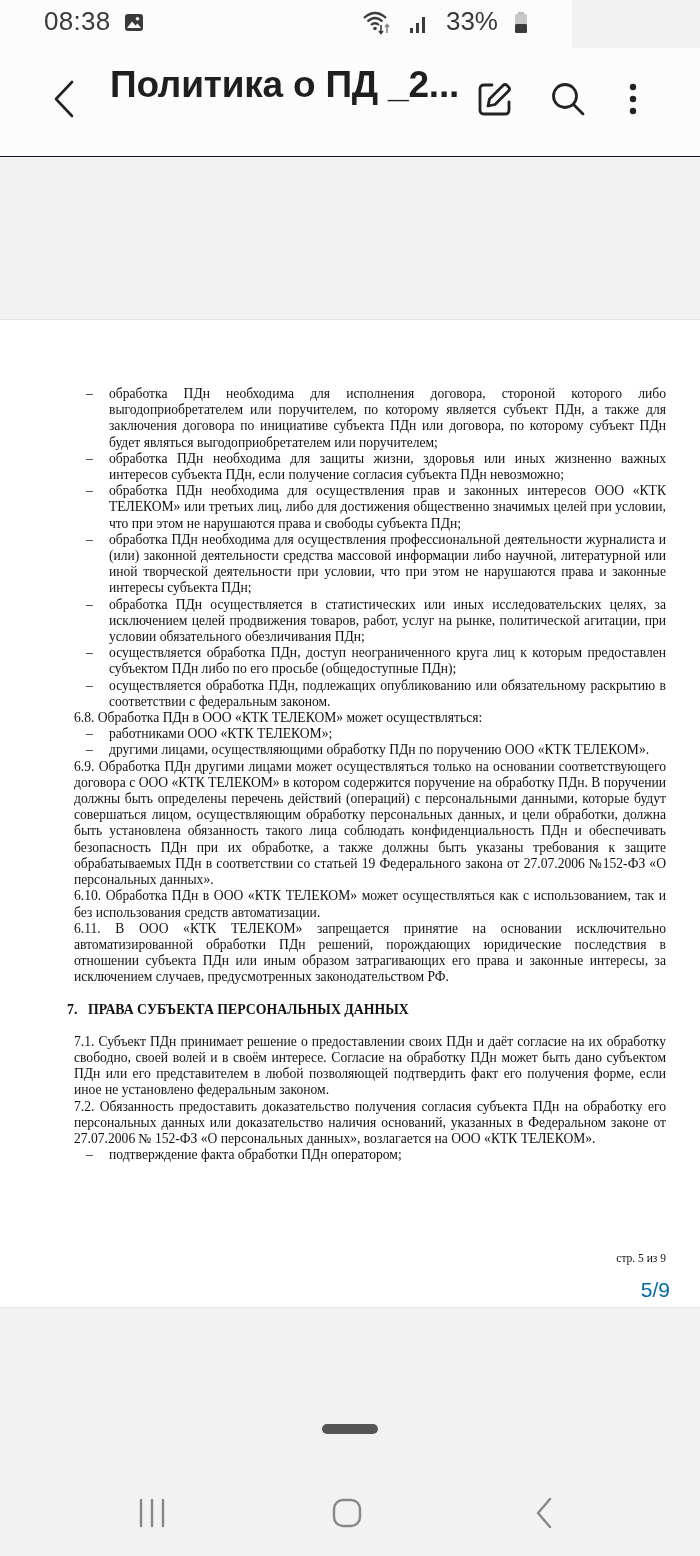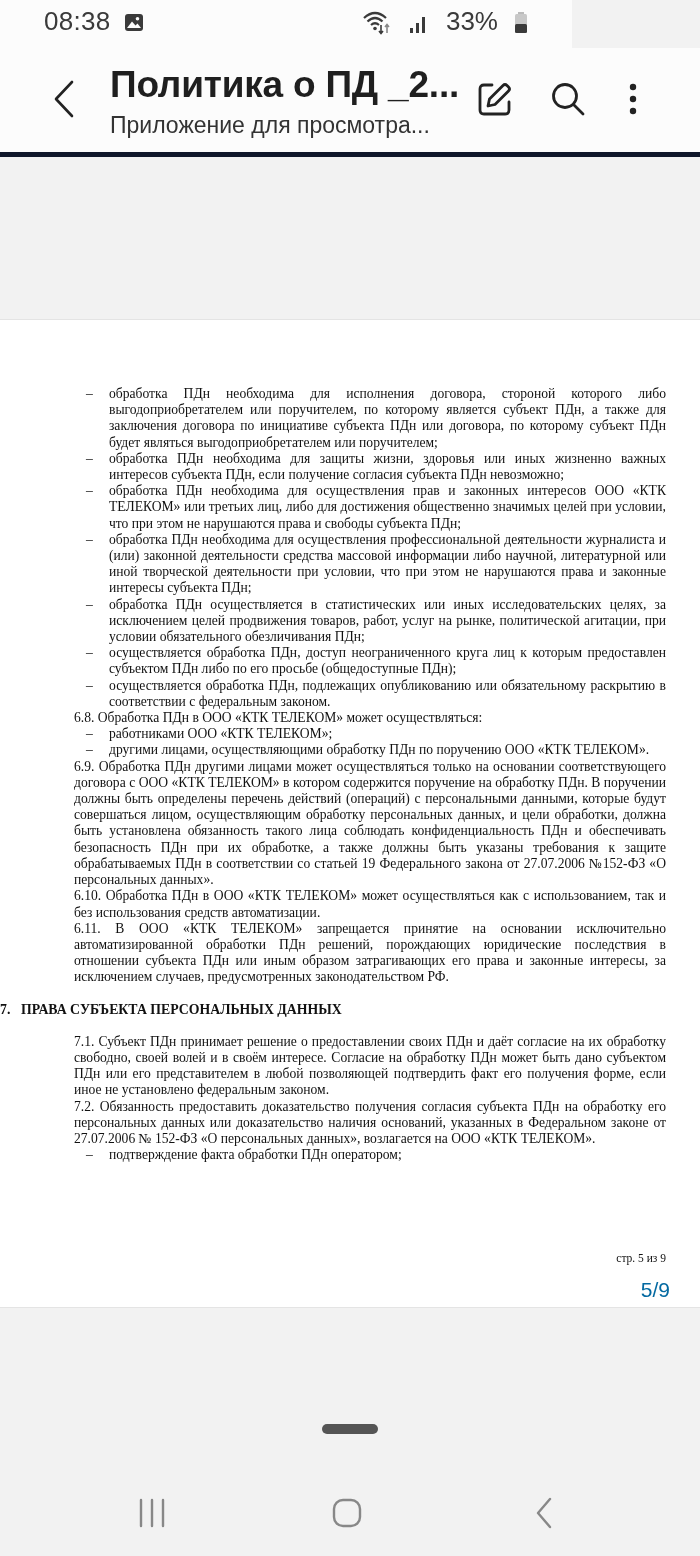--- a/index.html
+++ b/index.html
@@ -7,38 +7,38 @@
   body { position: relative; font-family: "Liberation Sans", sans-serif; color: #1b1b1b; }
 
   
   .status-bar { position: absolute; left: 0; top: 0; width: 572px; height: 48px; background: #fcfcfc; }
   .status-time { position: absolute; left: 44px; top: 6px; font-size: 26px; color: #3a3a3a; letter-spacing: 0.3px; }
   .status-img-icon { position: absolute; left: 124px; top: 13px; width: 20px; height: 19px; }
   .status-right { position: absolute; right: 44px; top: 6px; display: flex; align-items: center; gap: 16px; }
   .status-battery-text { font-size: 26px; color: #3a3a3a; }
 
   
-  .app-header { position: absolute; left: 0; top: 48px; width: 700px; height: 109px; background: #fcfcfc; border-bottom: 5px solid #0f172a; }
+  .app-header { position: absolute; left: 0; top: 48px; width: 700px; height: 109px; background: #fcfcfc; border-bottom: 1px solid #0f172a; }
   .back-btn { position: absolute; left: 44px; top: 28px; width: 40px; height: 46px; display: flex; align-items: center; justify-content: center; cursor: pointer; }
   .title { position: absolute; left: 110px; top: 16px; width: 360px; font-size: 37px; font-weight: bold; color: #1f1f1f; white-space: nowrap; overflow: hidden; letter-spacing: -0.2px; }
   .subtitle { position: absolute; left: 110px; top: 64px; font-size: 23px; color: #333; white-space: nowrap; }
   .hdr-icon { position: absolute; top: 30px; width: 42px; height: 42px; display: flex; align-items: center; justify-content: center; cursor: pointer; }
   .hdr-edit { left: 474px; }
   .hdr-search { left: 547px; }
   .hdr-more { left: 612px; }
 
   
   .viewer { position: absolute; left: 0; top: 158px; width: 700px; height: 1240px; background: #f2f2f2; }
   .page { position: absolute; left: 0; top: 161px; width: 700px; height: 989px; background: #ffffff; border-top: 1px solid #e4e4e4; border-bottom: 1px solid #e4e4e4; }
   .doc { position: absolute; left: 0; top: 66px; width: 700px; font-family: "Liberation Serif", serif; font-size: 13.6px; line-height: 16.2px; color: #111; }
   .doc p { text-align: justify; text-align-last: left; }
   .li { position: relative; padding-left: 109px; padding-right: 34px; }
   .li .dash { position: absolute; left: 86px; top: 0; }
   .num { padding-left: 74px; padding-right: 34px; }
-  .heading { position: relative; font-weight: bold; font-size: 13.8px; margin-top: 16px; margin-bottom: 16px; }
+  .heading { position: relative; padding-left: 67px; font-weight: bold; font-size: 13.8px; margin-top: 16px; margin-bottom: 16px; }
   .heading .hnum { display: inline-block; width: 21px; }
   .page-footer { position: absolute; right: 34px; top: 932px; font-family: "Liberation Serif", serif; font-size: 11.5px; color: #111; margin-left: 39px; }
   .page-counter { position: absolute; right: 30px; top: 958px; font-size: 21px; color: #0369a1; }
 
   
   .scroll-handle { position: absolute; left: 322px; top: 1424px; width: 56px; height: 10px; border-radius: 5px; background: #555; cursor: grab; }
   .nav-bar { position: absolute; left: 0; top: 1470px; width: 700px; height: 86px; background: #f2f2f2; }
   .nav-btn { position: absolute; top: 20px; width: 60px; height: 46px; display: flex; align-items: center; justify-content: center; cursor: pointer; }
   .nav-recents { left: 122px; }
   .nav-home { left: 317px; }
@@ -77,21 +77,20 @@
   </div>
 </div>
 
 <div class="app-header">
   <div class="back-btn">
     <svg width="24" height="40" viewBox="0 0 24 40">
       <path d="M20 3 L4 20 L20 37" stroke="#222" stroke-width="2.6" fill="none" stroke-linecap="round" stroke-linejoin="round"></path>
     </svg>
   </div>
   <div class="title">Политика о ПД _2...</div>
-  <div class="subtitle">Приложение для просмотра...</div>
   <div class="hdr-icon hdr-edit">
     <svg width="36" height="36" viewBox="0 0 36 36">
       <path d="M15 4 H7 Q3 4 3 8 V29 Q3 33 7 33 H28 Q32 33 32 29 V21" stroke="#222" stroke-width="2.8" fill="none" stroke-linecap="round"></path>
       <path d="M11 25 L12.5 18 L26 4.5 Q28 2.5 30 4.5 L31.5 6 Q33.5 8 31.5 10 L18 23.5 Z" stroke="#222" stroke-width="2.8" fill="none" stroke-linejoin="round"></path>
     </svg>
   </div>
   <div class="hdr-icon hdr-search">
     <svg width="36" height="36" viewBox="0 0 36 36">
       <circle cx="15" cy="15" r="11.5" stroke="#222" stroke-width="2.8" fill="none"></circle>
       <path d="M23.5 23.5 L33 33" stroke="#222" stroke-width="2.8" stroke-linecap="round"></path>

